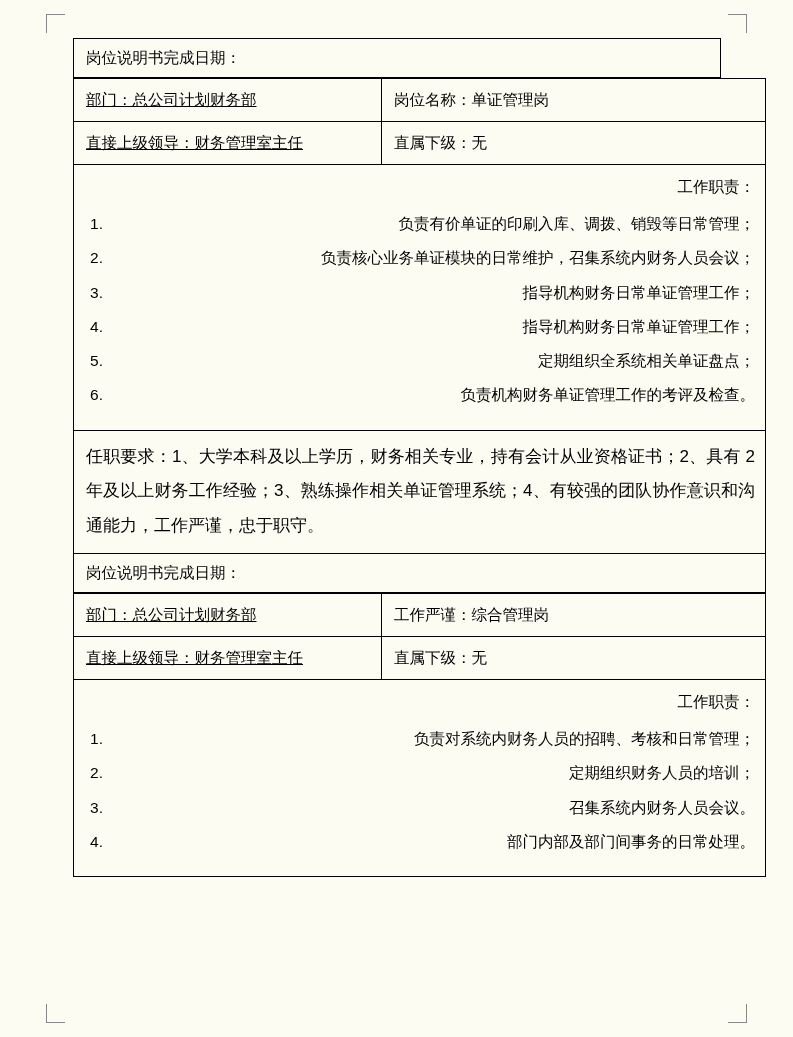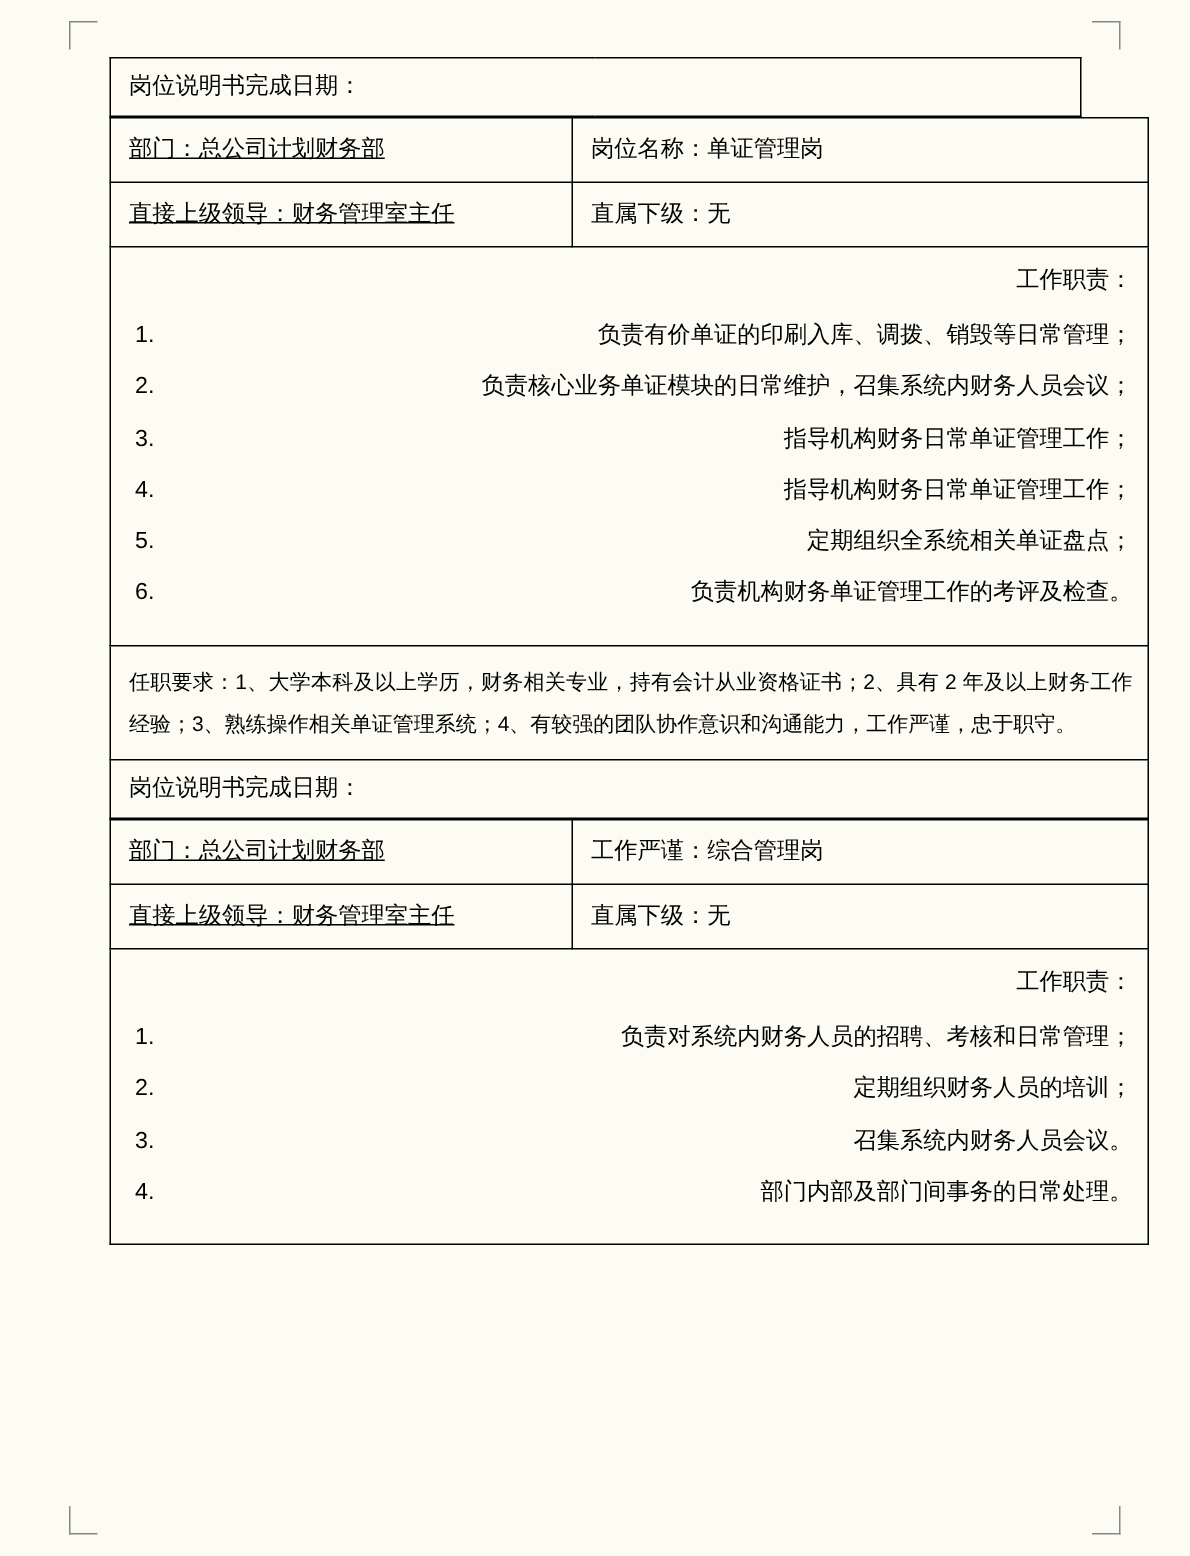--- a/index.html
+++ b/index.html
@@ -96,21 +96,21 @@
     text-align: right;
   }
   ol.duties li::before {
     content: counter(dutycnt) ".";
     position: absolute;
     left: -26px;
     width: 22px;
     text-align: left;
   }
   .req-para {
-    font-size: 14px;
+    font-size: 17px;
     line-height: 2.05;
     margin: 0;
     text-align: justify;
   }
   .tight { padding-top: 7px !important; padding-bottom: 7px !important; }
   .dutybox { padding-top: 10px !important; padding-bottom: 12px !important; }
 </style>
 </head>
 <body>
 

